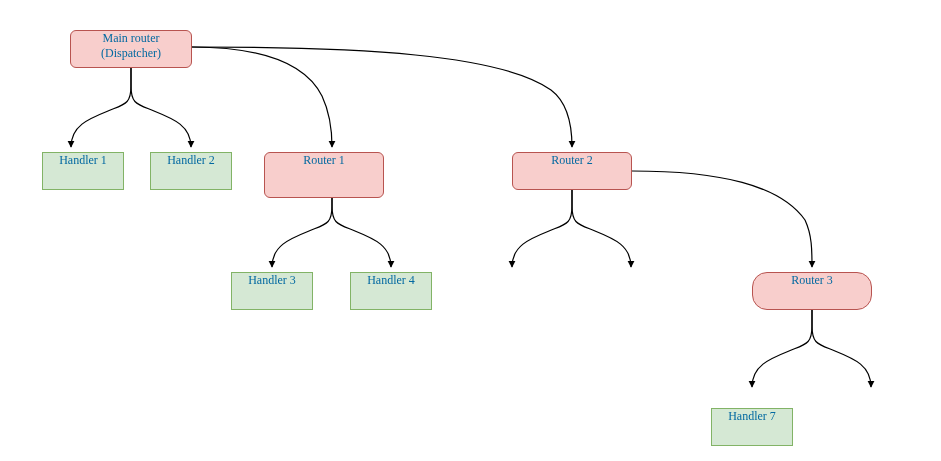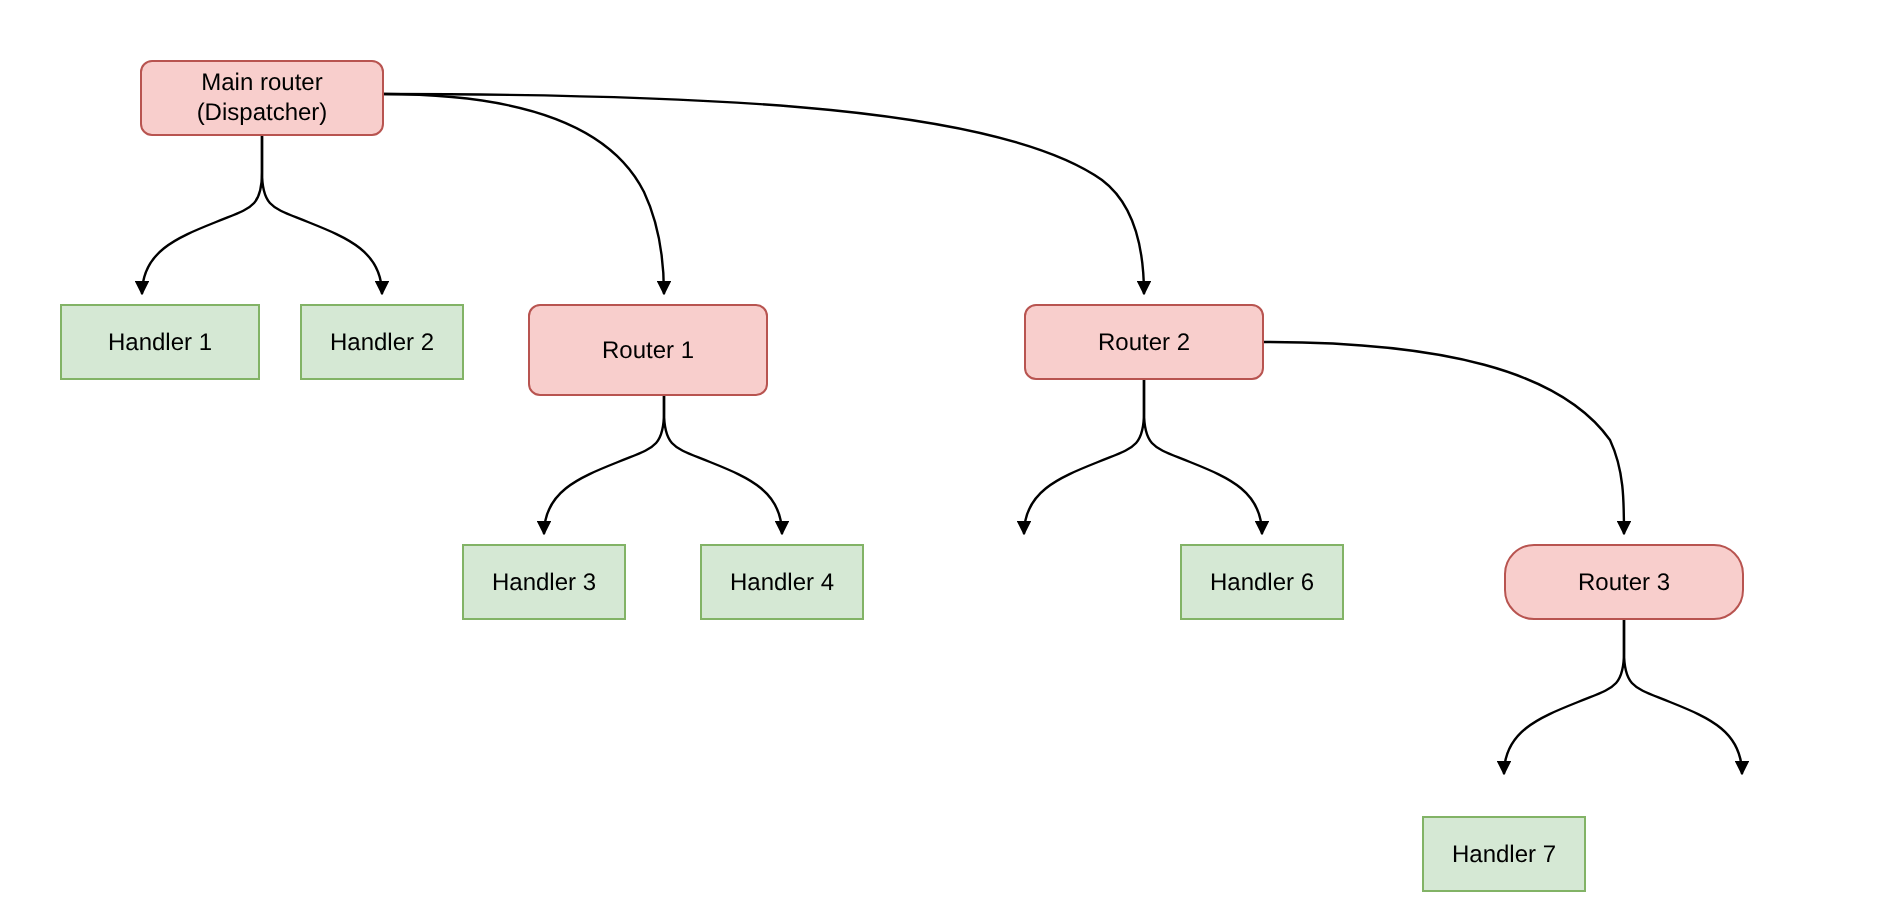--- a/index.html
+++ b/index.html
@@ -22,29 +22,29 @@
     left: 0;
     top: 0;
     width: 941px;
     height: 461px;
     pointer-events: none;
   }
   .node {
     position: absolute;
     box-sizing: border-box;
     display: flex;
-    align-items: center;
     justify-content: center;
     text-align: center;
     font-size: 12px;
     line-height: 15px;
-    color: #000000;
+    color: #0369a1;
     border-style: solid;
     border-width: 1px;
     white-space: pre-line;
+    font-family: Liberation Serif, serif;
   }
   .node-handler {
     background: #d5e8d4;
     border-color: #82b366;
     border-radius: 0;
   }
   .node-router {
     background: #f8cecc;
     border-color: #b85450;
     border-radius: 6px;
@@ -89,21 +89,21 @@
 
       <path d="M 812 310 L 812 326 C 812 344 818 344 835 351 C 855 359 871 366 871 387"></path>
     </g>
   </svg>
 
   <div class="node node-router" style="left:70px; top:30px; width:122px; height:38px;">
     <span class="node-label">Main router
 (Dispatcher)</span>
   </div>
 
-  <div class="node node-handler" style="left:30px; top:152px; width:100px; height:38px;">
+  <div class="node node-handler" style="left:42px; top:152px; width:82px; height:38px;">
     <span class="node-label">Handler 1</span>
   </div>
 
   <div class="node node-handler" style="left:150px; top:152px; width:82px; height:38px;">
     <span class="node-label">Handler 2</span>
   </div>
 
   <div class="node node-router" style="left:264px; top:152px; width:120px; height:46px;">
     <span class="node-label">Router 1</span>
   </div>
@@ -114,23 +114,20 @@
 
   <div class="node node-handler" style="left:231px; top:272px; width:82px; height:38px;">
     <span class="node-label">Handler 3</span>
   </div>
 
   <div class="node node-handler" style="left:350px; top:272px; width:82px; height:38px;">
     <span class="node-label">Handler 4</span>
   </div>
 
 
-  <div class="node node-handler" style="left:590px; top:272px; width:82px; height:38px;">
-    <span class="node-label">Handler 6</span>
-  </div>
 
   <div class="node node-router" style="left:752px; top:272px; width:120px; height:38px;border-radius:15px;">
     <span class="node-label">Router 3</span>
   </div>
 
   <div class="node node-handler" style="left:711px; top:392px; width:82px; height:38px;margin-top:16px;">
     <span class="node-label">Handler 7</span>
   </div>
 
 

